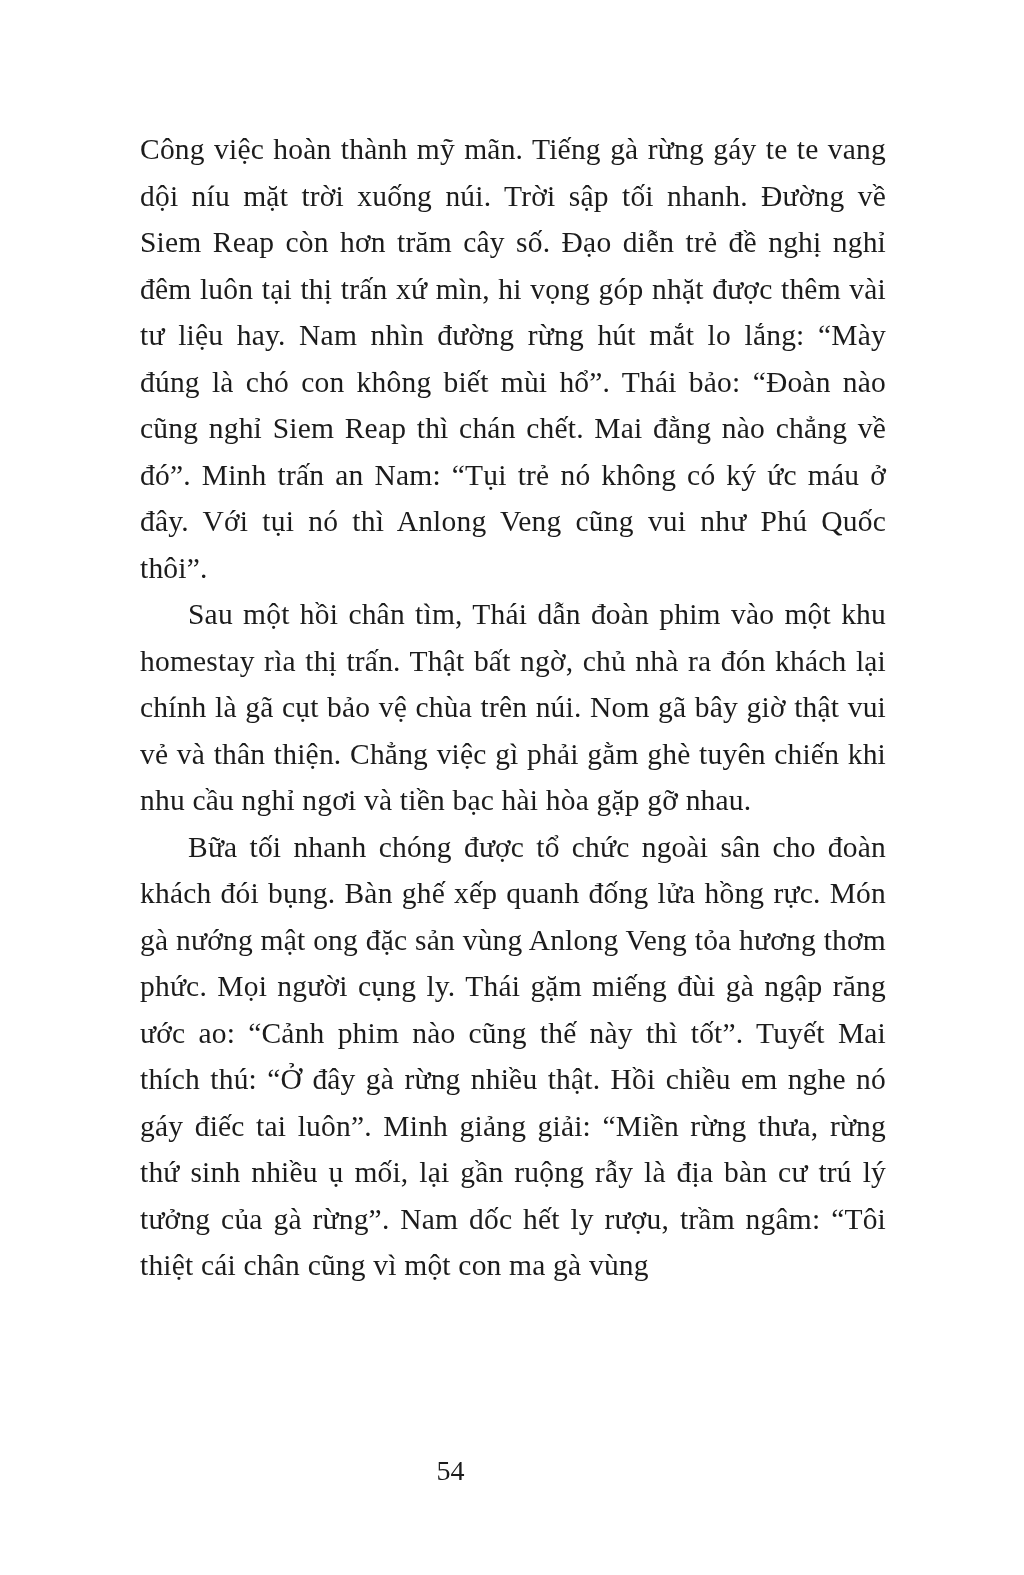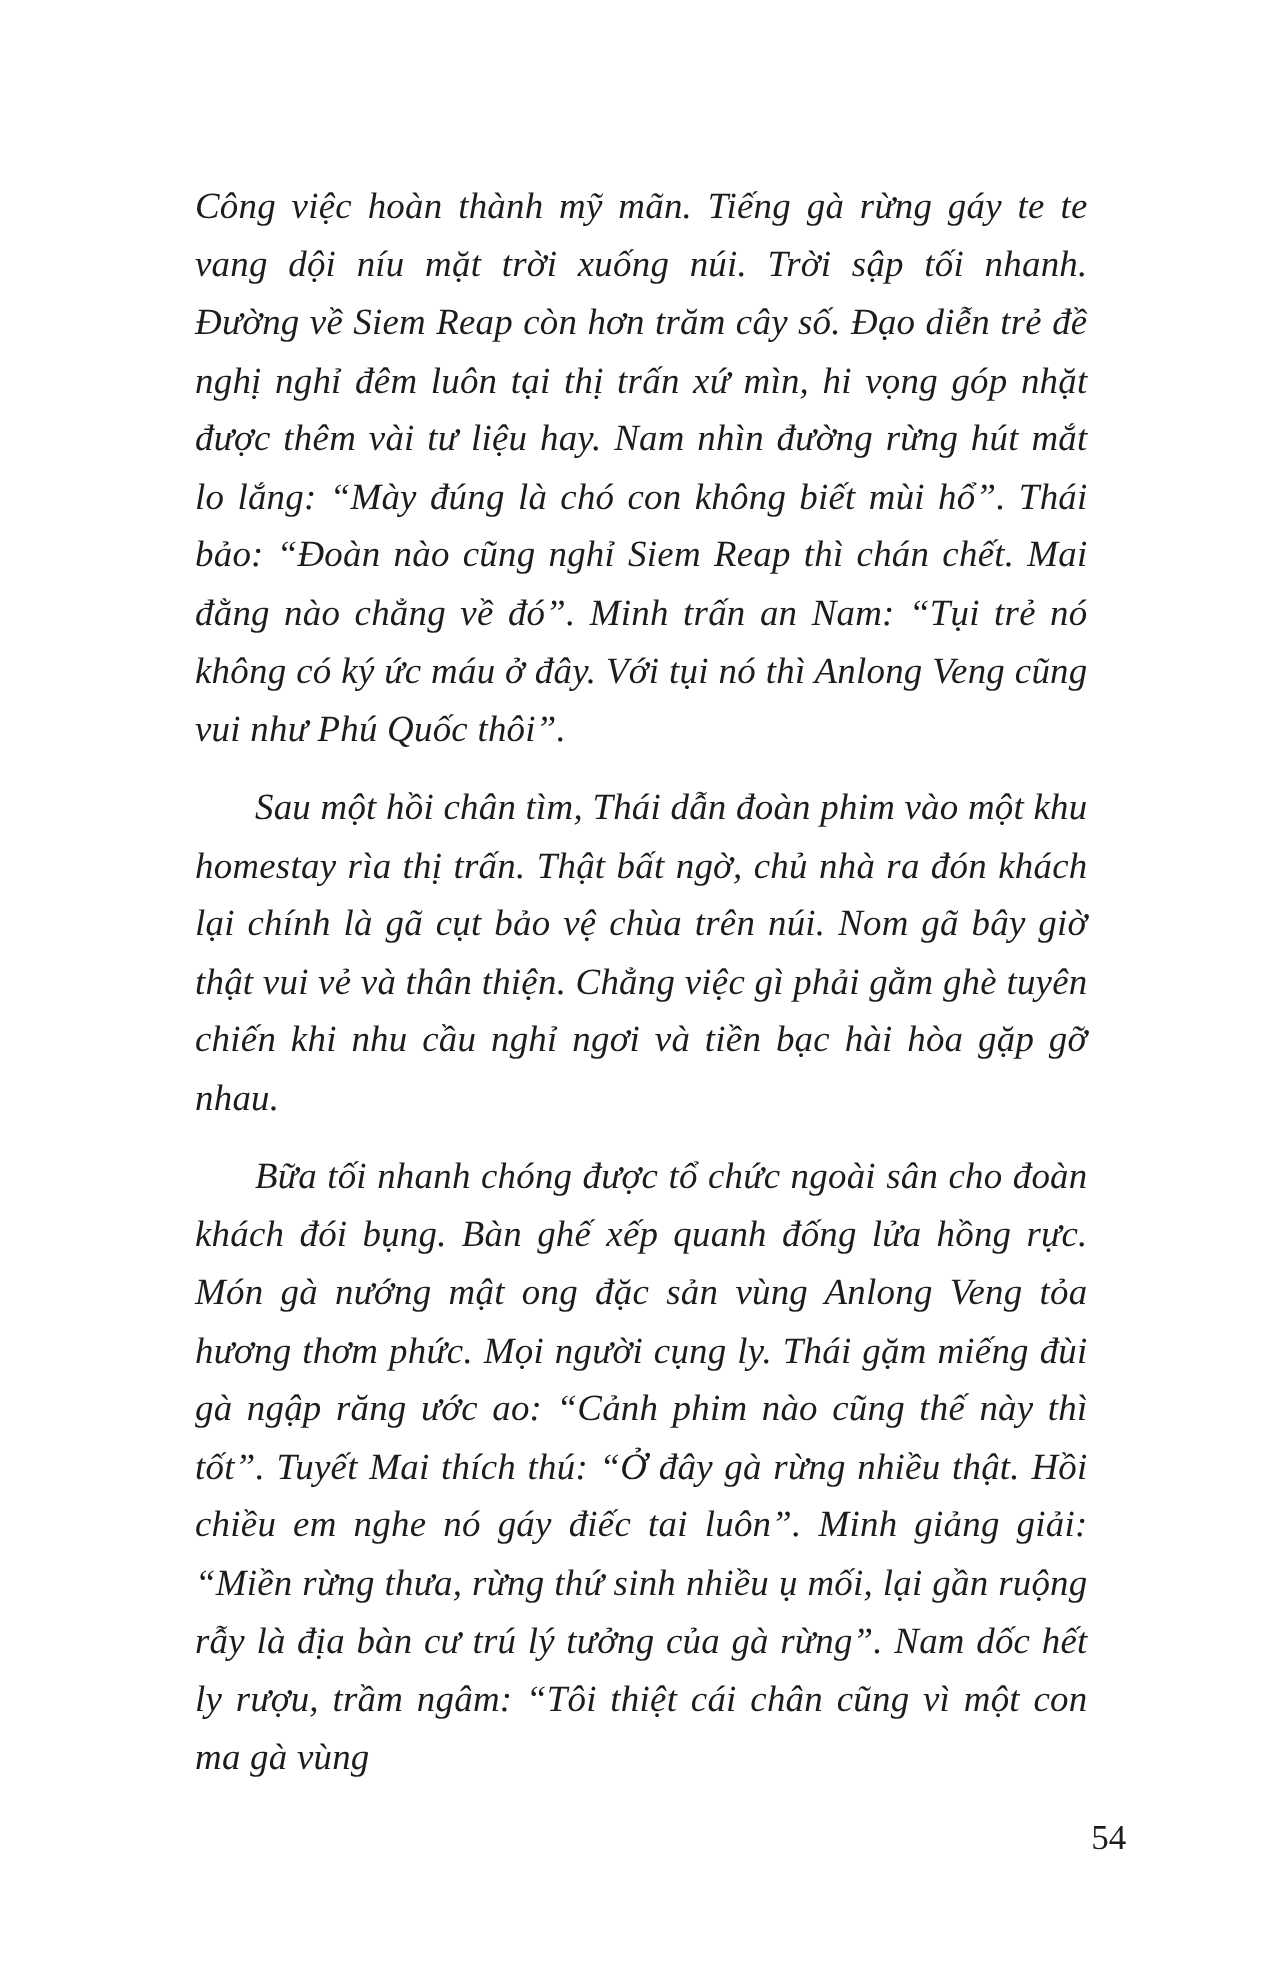--- a/index.html
+++ b/index.html
@@ -27,33 +27,32 @@
     position: absolute;
     top: 126px;
     left: 140px;
     width: 746px;
     font-size: 29.5px;
     line-height: 46.5px;
     text-align: justify;
     letter-spacing: 0.2px;
   }
   .para {
-    margin: 16px;
+    margin: 0;
     text-indent: 48px;
-    font-style: italic;
   }
   .para.no-indent {
     text-indent: 0;
   }
   .page-number {
     position: absolute;
     top: 1455px;
     left: 0;
     width: 901px;
-    text-align: right;
+    text-align: center;
     font-size: 28px;
     color: #1c1c1c;
   }
 </style>
 </head>
 <body>
 
 <div class="book-page">
   <div class="text-block">
     <p class="para no-indent">Công việc hoàn thành mỹ mãn. Tiếng gà rừng gáy te te vang dội níu mặt trời xuống núi. Trời sập tối nhanh. Đường về Siem Reap còn hơn trăm cây số. Đạo diễn trẻ đề nghị nghỉ đêm luôn tại thị trấn xứ mìn, hi vọng góp nhặt được thêm vài tư liệu hay. Nam nhìn đường rừng hút mắt lo lắng: “Mày đúng là chó con không biết mùi hổ”. Thái bảo: “Đoàn nào cũng nghỉ Siem Reap thì chán chết. Mai đằng nào chẳng về đó”. Minh trấn an Nam: “Tụi trẻ nó không có ký ức máu ở đây. Với tụi nó thì Anlong Veng cũng vui như Phú Quốc thôi”.</p>

